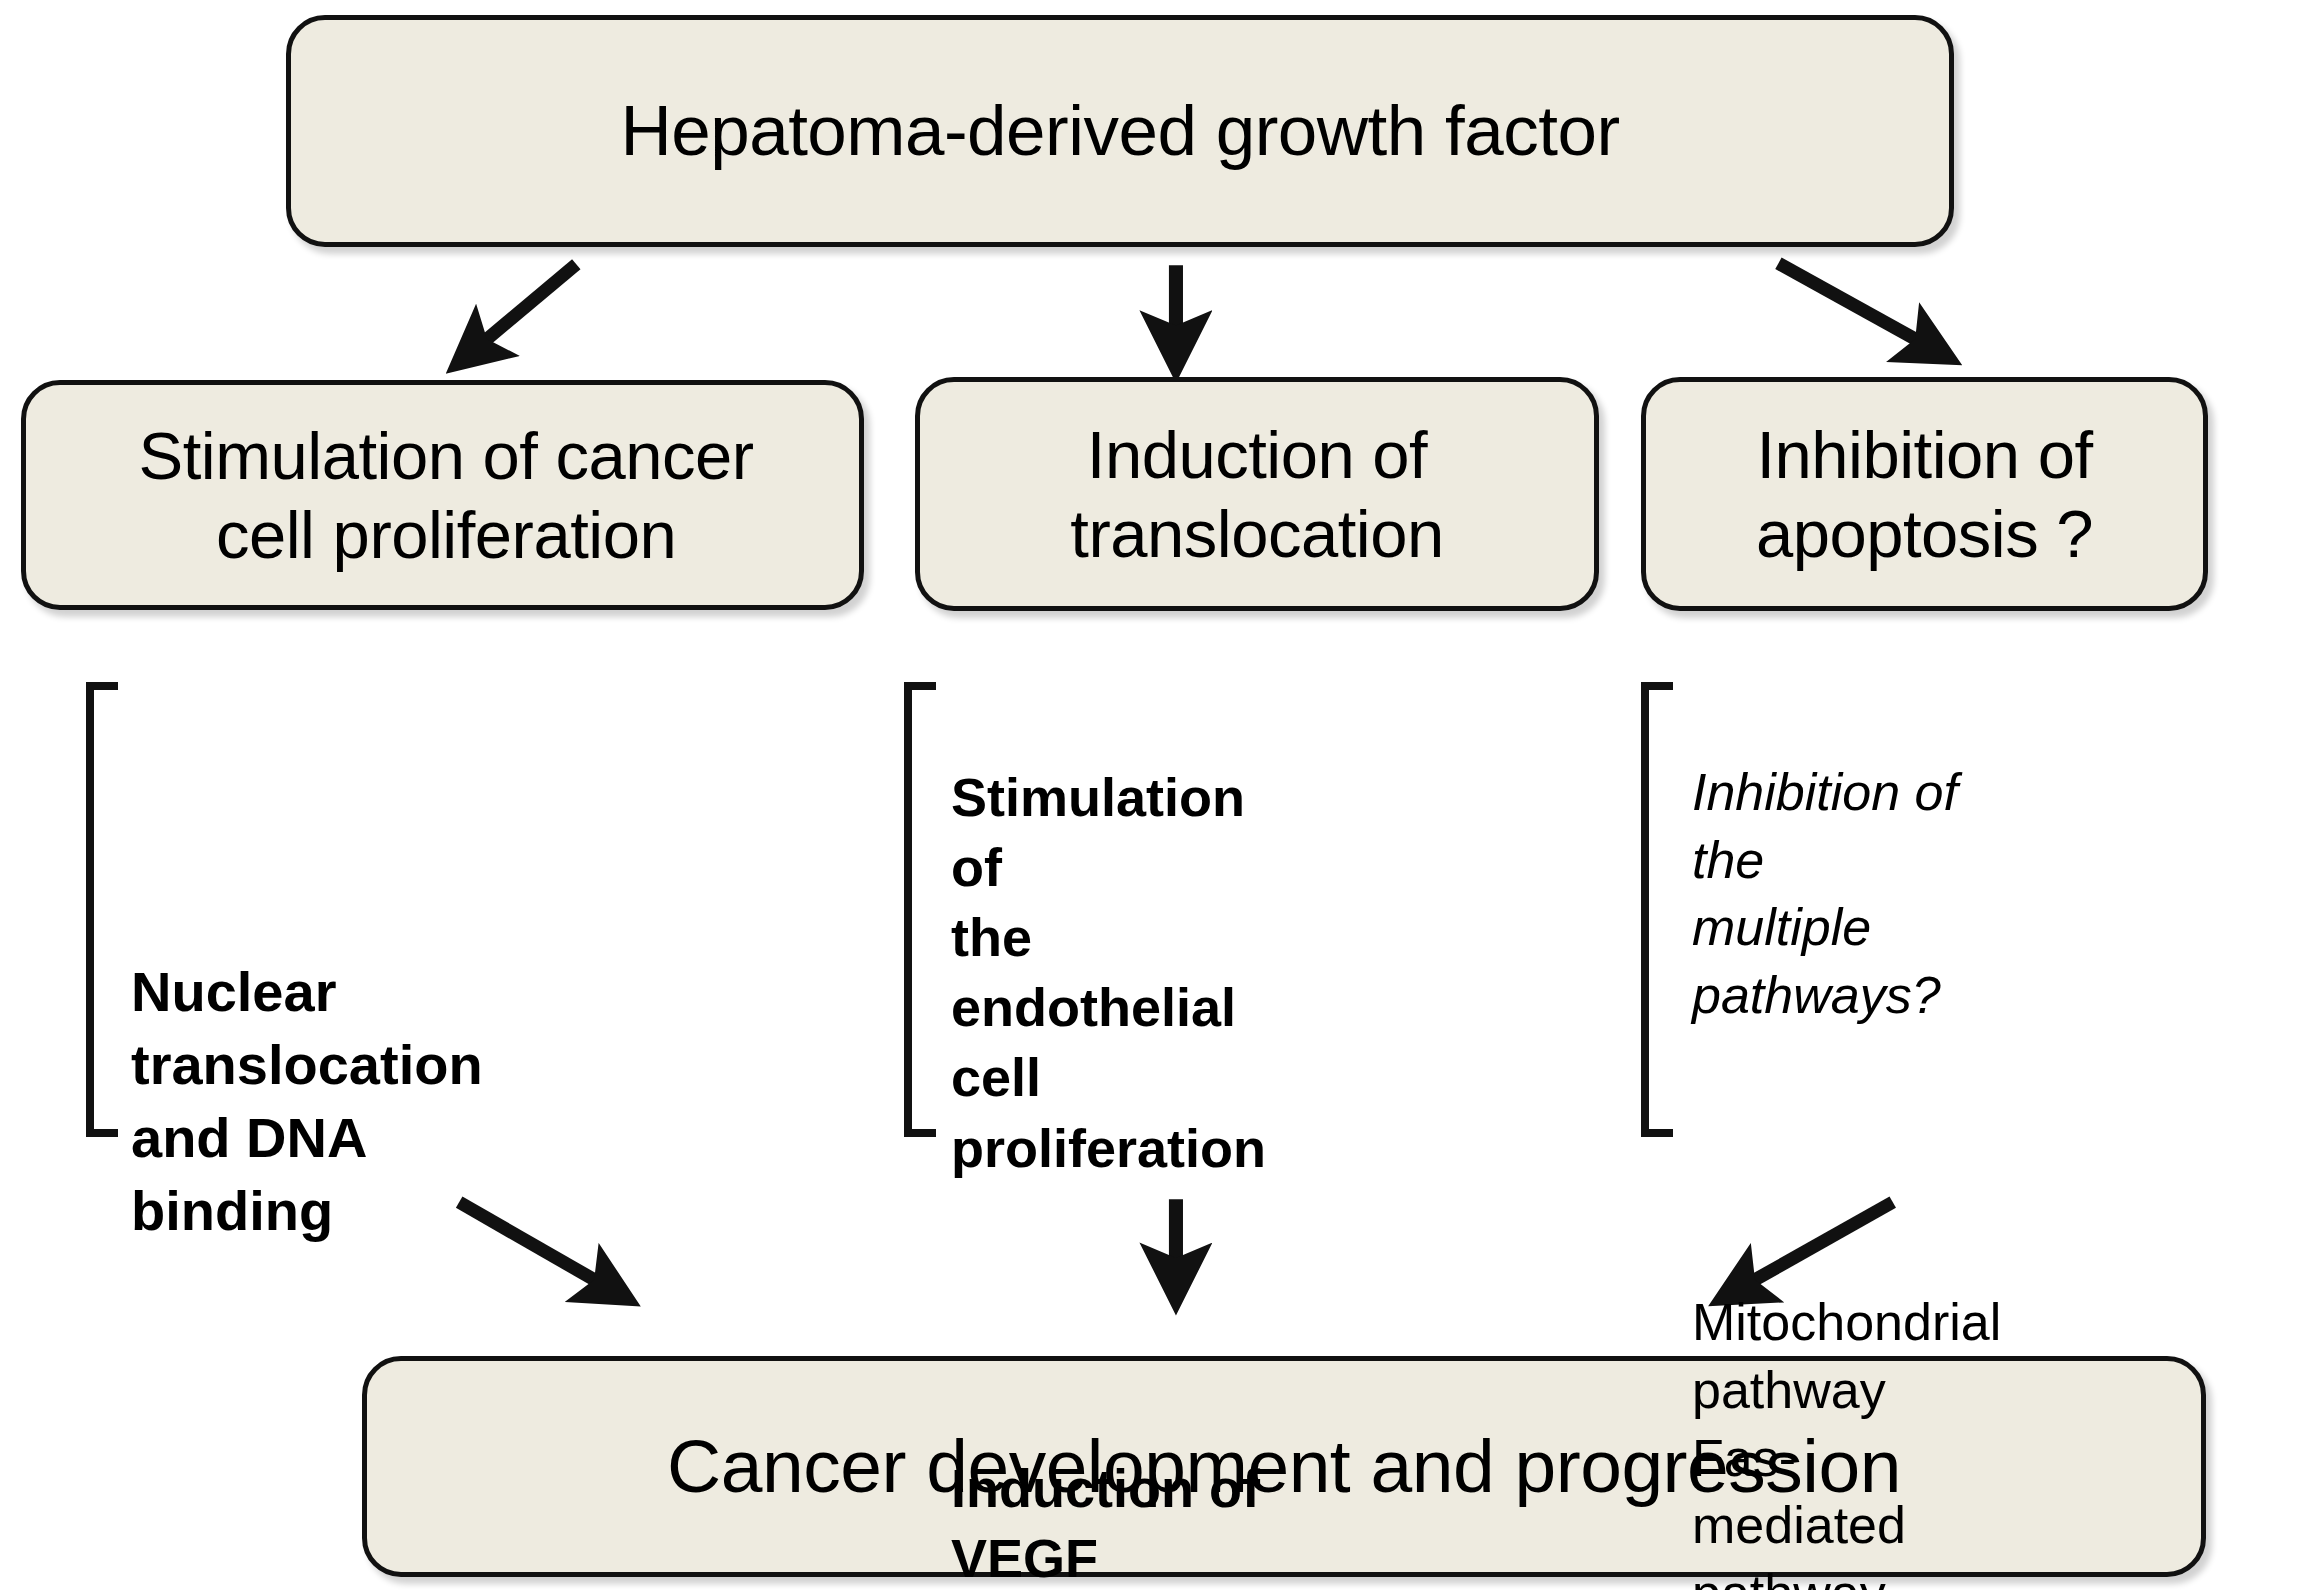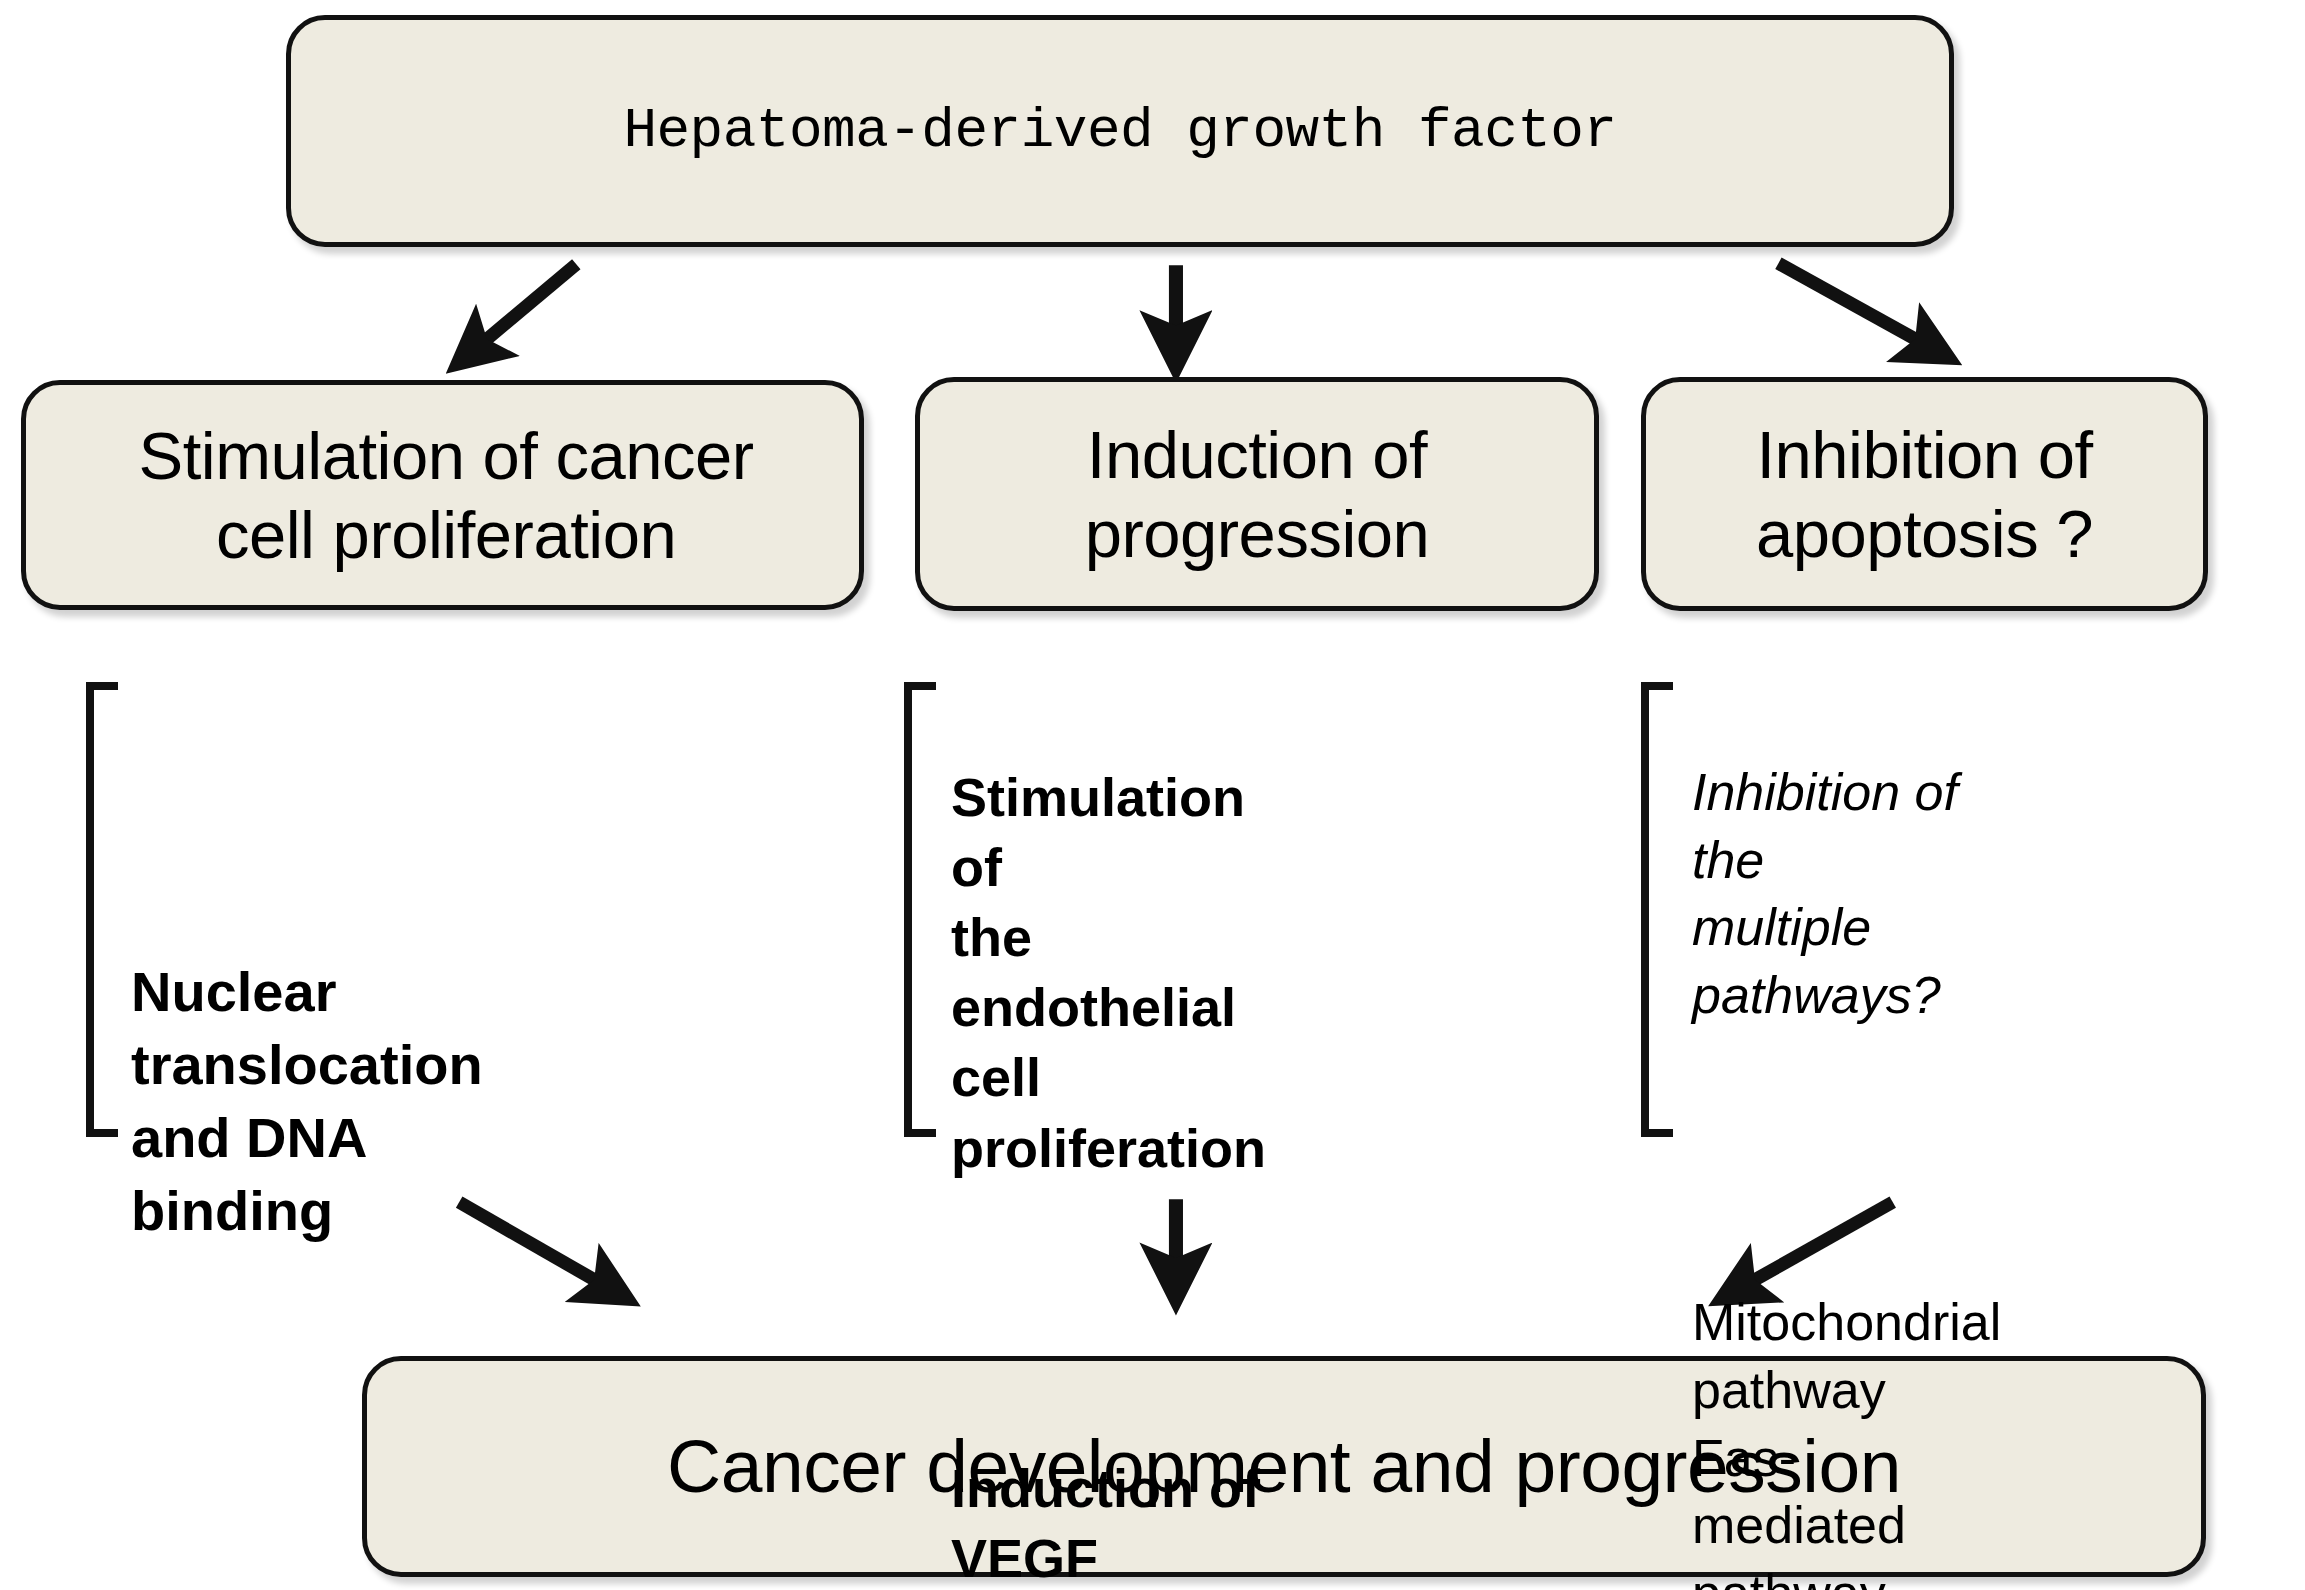--- a/index.html
+++ b/index.html
@@ -32,21 +32,21 @@
   }
   .node .label {
     display: block;
     line-height: 1.18;
     letter-spacing: -0.5px;
     white-space: pre-line;
     padding: 0 17px;
   }
 
   #node-hdgf        { left: 286px;  top: 15px;   width: 1668px; height: 232px; }
-  #node-hdgf .label { font-size: 56px; font-family: Liberation Mono, monospace; }
+  #node-hdgf .label { font-size: 71px; }
 
   #node-proliferation        { left: 20.6px;  top: 380px; width: 843px;  height: 230px; padding-left: 8px; }
   #node-proliferation .label { font-size: 67px; }
 
   #node-angiogenesis        { left: 915px; top: 377px; width: 684px;  height: 234px; }
   #node-angiogenesis .label { font-size: 67px; }
 
   #node-apoptosis        { left: 1641px; top: 377px; width: 567px; height: 234px; }
   #node-apoptosis .label { font-size: 67px; }
 
@@ -140,21 +140,21 @@
     <span class="label">Hepatoma-derived growth factor</span>
   </div>
 
   <div class="node" id="node-proliferation">
     <span class="label">Stimulation of cancer
 cell proliferation</span>
   </div>
 
   <div class="node" id="node-angiogenesis">
     <span class="label">Induction of
-progression</span>
+translocation</span>
   </div>
 
   <div class="node" id="node-apoptosis">
     <span class="label">Inhibition of
 apoptosis ?</span>
   </div>
 
   <div class="node" id="node-outcome">
     <span class="label">Cancer development and progression</span>
   </div>

